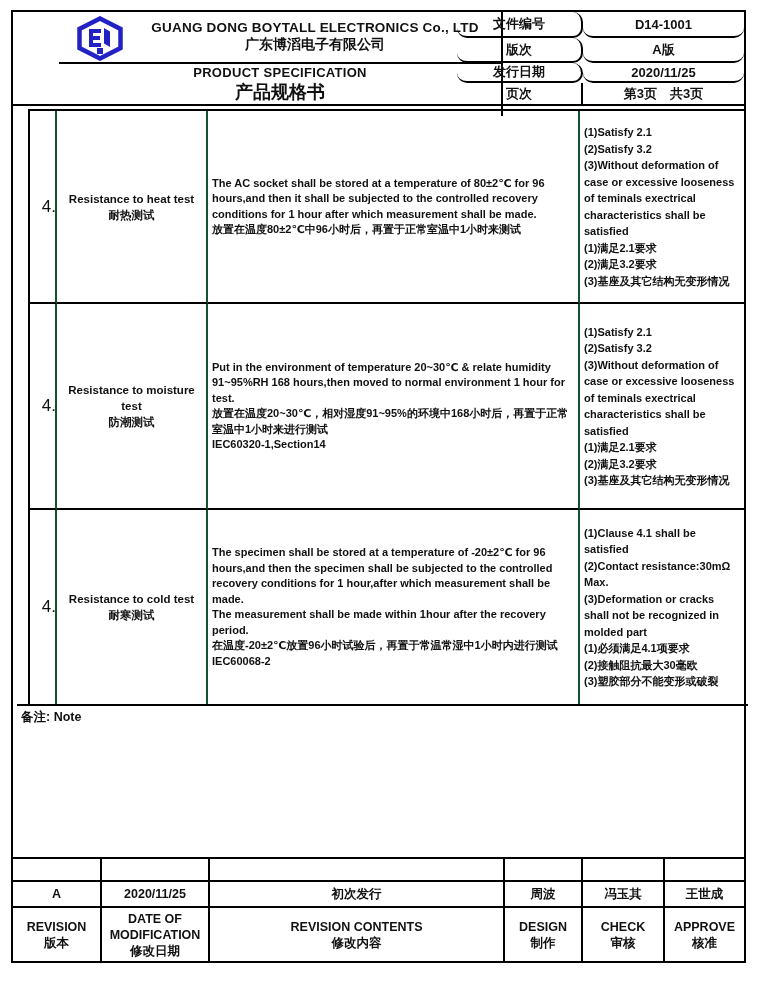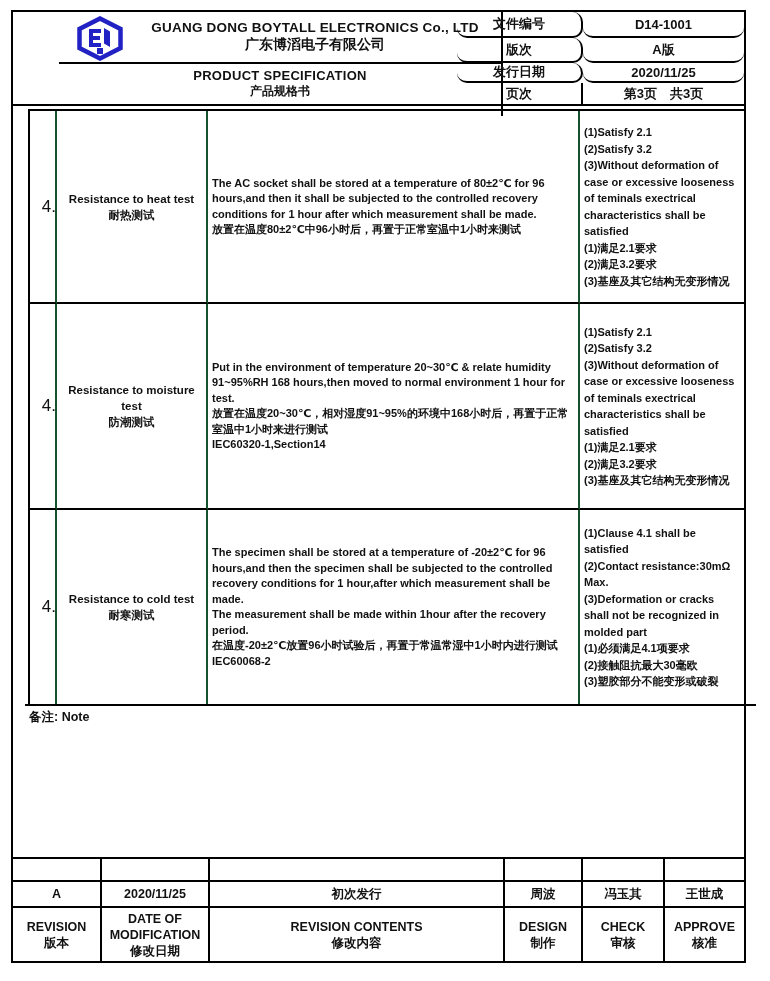--- a/index.html
+++ b/index.html
@@ -15,40 +15,40 @@
   
   .hdr{position:absolute;left:0;top:0;width:731px;height:94px;box-sizing:border-box;border-bottom:2px solid #000;}
   .hdr-left{position:absolute;left:0;top:0;width:444px;height:104px;box-sizing:border-box;border-right:2px solid #000;margin-left:46px;}
   .hdr-company{position:relative;height:52px;box-sizing:border-box;border-bottom:2px solid #000;}
   .logo{position:absolute;left:13px;top:4px;width:56px;height:45px;}
   .company-text{position:absolute;left:72px;top:0;width:368px;height:50px;display:flex;flex-direction:column;align-items:center;justify-content:center;}
   .company-en{font-size:13.5px;font-weight:bold;letter-spacing:.2px;white-space:nowrap;}
   .company-cn{font-size:14px;font-weight:bold;margin-top:1px;}
   .hdr-title{height:40px;display:flex;flex-direction:column;align-items:center;justify-content:center;border-radius:13px;}
   .title-en{font-size:13px;font-weight:bold;letter-spacing:.3px;}
-  .title-cn{font-size:12px;font-weight:bold;}
+  .title-cn{font-size:18px;font-weight:bold;}
   .hdr-right{position:absolute;left:444px;top:0;width:287px;height:92px;display:grid;grid-template-columns:126px 1fr;grid-template-rows:26px 25px 20px 21px;}
   .hdr-right>div{box-sizing:border-box;display:flex;align-items:center;justify-content:center;font-size:13px;font-weight:bold;}
   .hdr-right>.lbl{border-right:2px solid #000;}
   .hdr-right>.bb{border-bottom:2px solid #000;border-radius:10px;}
   
   .test-table{
     position:absolute;left:15px;top:97px;width:716px;height:597px;box-sizing:border-box;
     border-top:2px solid #000;border-left:2px solid #000;
     display:grid;grid-template-columns:27px 151px 372px 164px;grid-template-rows:193px 206px 196px;
   }
   .test-table>div{box-sizing:border-box;border-right:2px solid #14532d;border-bottom:2px solid #000;display:flex;align-items:center;overflow:hidden;}
   .test-table>div.c4{border-right:none;}
   .cell-no{justify-content:center;font-size:17px;padding-left:22px;}
   .cell-name{justify-content:center;text-align:center;font-size:11.5px;font-weight:bold;line-height:16px;}
   .cell-desc{padding:2px 3px 2px 4px;font-size:11px;font-weight:bold;line-height:15.5px;}
   .cell-req{padding:2px 2px 2px 4px;font-size:11px;font-weight:bold;line-height:16.5px;}
   .preline{white-space:pre-line;}
   
-  .note{position:absolute;left:12px;top:692px;width:731px;height:153px;box-sizing:border-box;border-top:2px solid #000;}
+  .note{position:absolute;left:4px;top:692px;width:731px;height:153px;box-sizing:border-box;border-top:2px solid #000;}
   .note-label{position:absolute;left:4px;top:3px;font-size:12.5px;font-weight:bold;}
   
   .rev{
     position:absolute;left:0;top:845px;width:731px;height:104px;box-sizing:border-box;border-top:2px solid #000;
     display:grid;grid-template-columns:89px 108px 295px 78px 82px 79px;grid-template-rows:23px 26px 53px;
   }
   .rev>div{box-sizing:border-box;border-right:2px solid #000;display:flex;align-items:center;justify-content:center;text-align:center;font-size:12.5px;font-weight:bold;line-height:16px;}
   .rev>div.last{border-right:none;}
   .rev>div.bb{border-bottom:2px solid #000;}
 </style>

